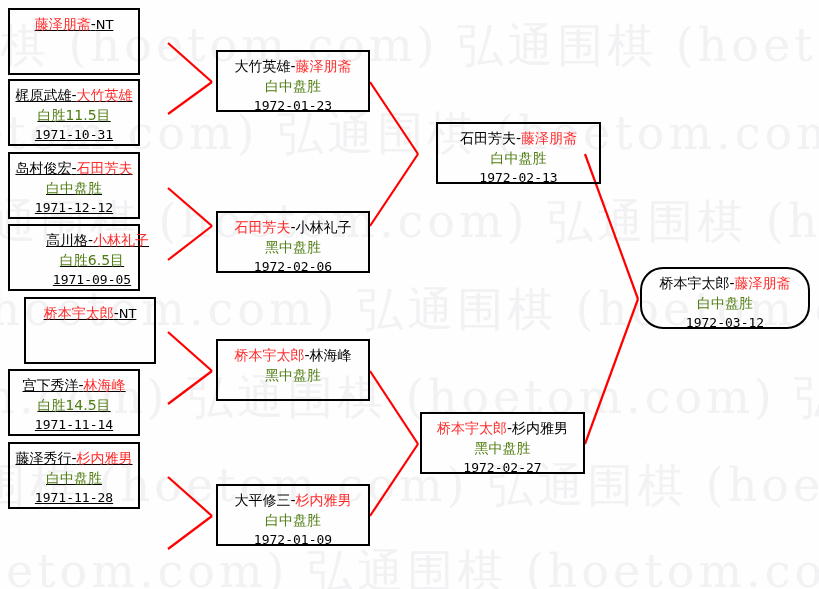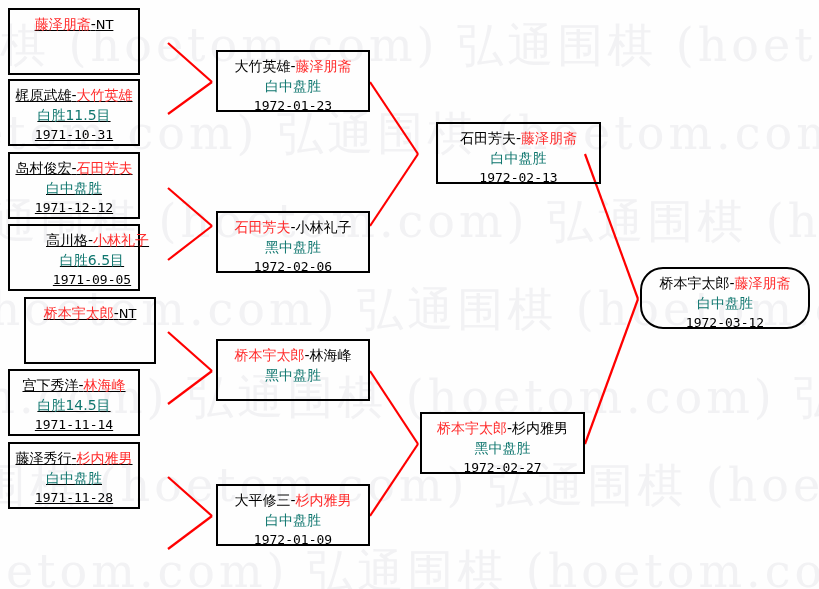--- a/index.html
+++ b/index.html
@@ -43,21 +43,21 @@
     font-size:14px;
     line-height:1.45;
     color:#000;
     padding-top:4px;
     font-family:"DejaVu Sans","Liberation Sans",sans-serif;
   }
   .node .ln{display:block;white-space:nowrap;}
   .node .p-left{color:#000;}
   .node .p-win{color:#ff2b2b;}
   .node .p-sep{color:#000;}
-  .node .result{color:#0f766e;}
+  .node .result{color:#4d7c0f;}
   .node .date{color:#000;font-family:"DejaVu Sans Mono","Liberation Mono",monospace;font-size:13px;letter-spacing:0px;}
   .node .bye{color:#000;font-family:"DejaVu Sans","Liberation Sans",sans-serif;font-size:13px;}
 
   .node.r1{width:132px;height:67px;text-decoration:underline;}
   .node.r2{width:154px;height:62px;}
   .node.r3{width:165px;height:62px;}
   .node.r4{width:170px;height:62px;}
 </style>
 </head>
 <body>

